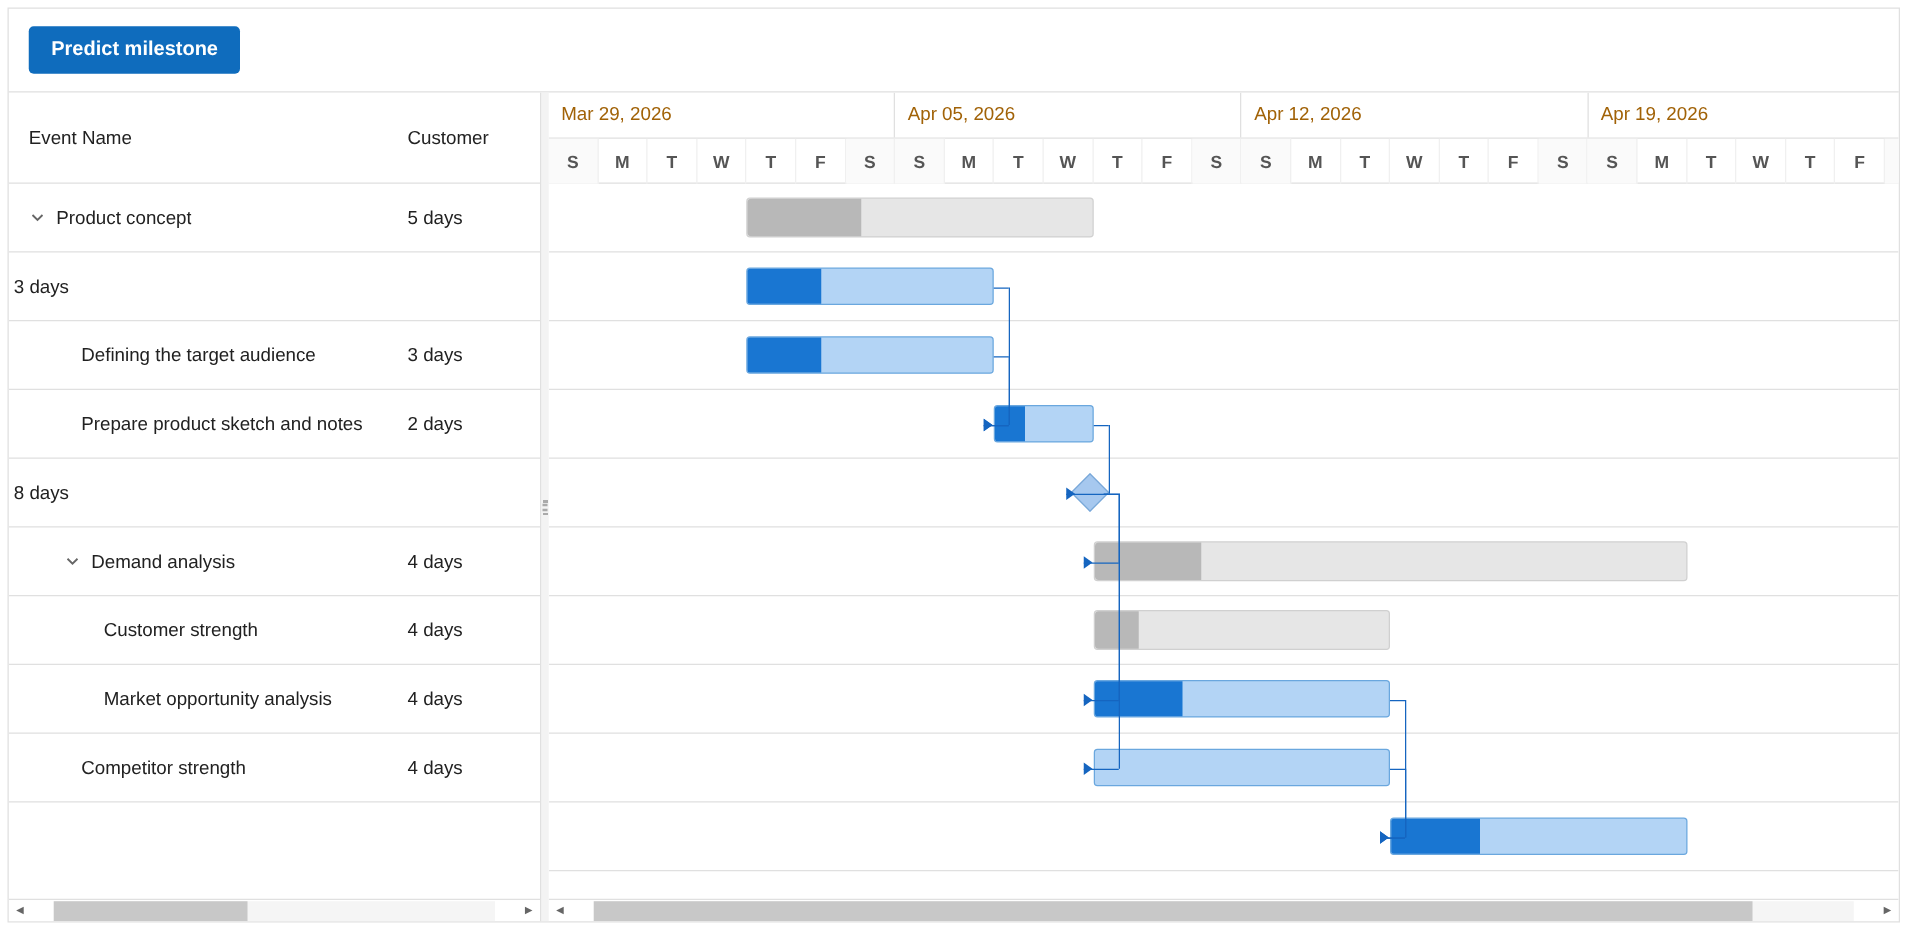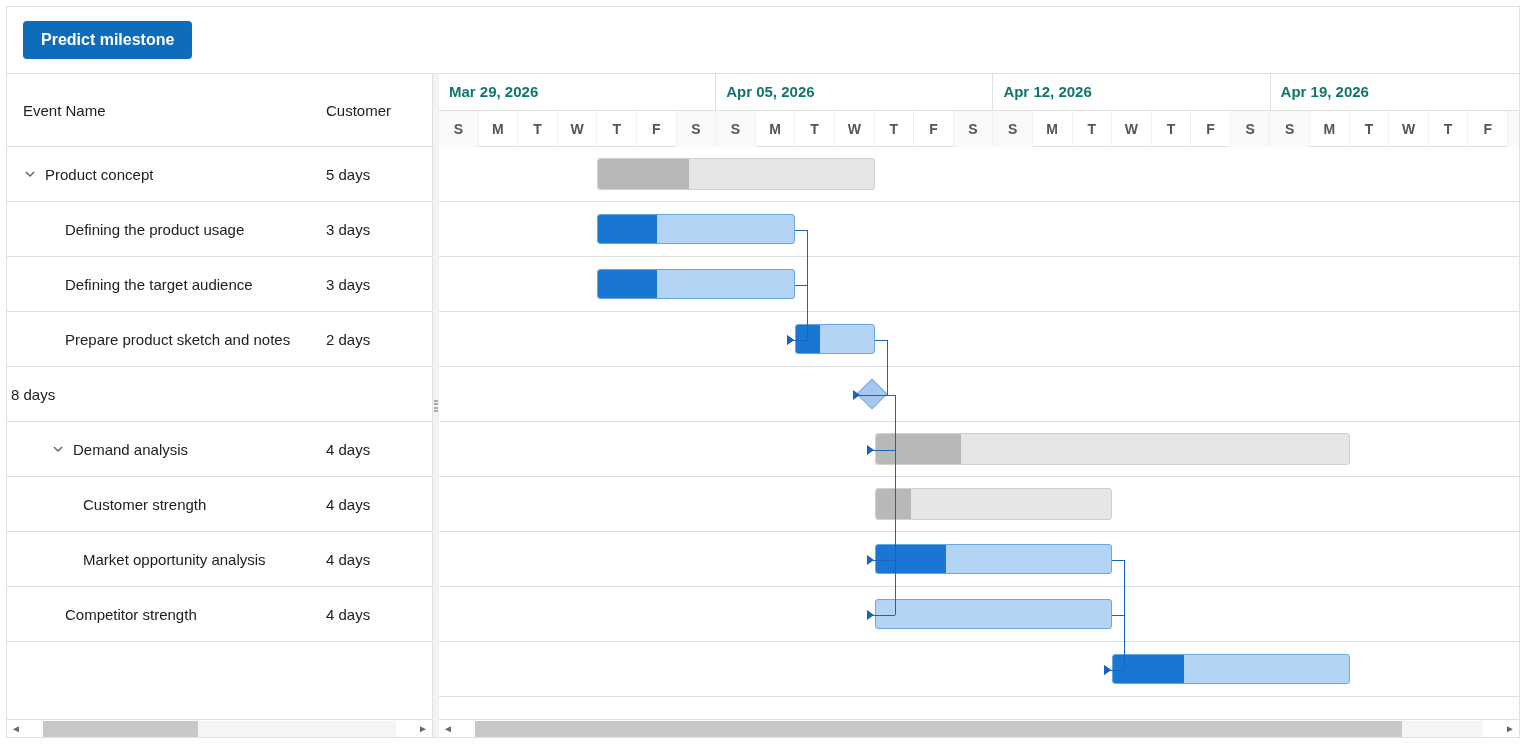--- a/index.html
+++ b/index.html
@@ -136,22 +136,22 @@
   .tl-weeks, .tl-days {
     display: flex;
     height: 36.5px;
   }
   .tl-weeks { border-bottom: 1px solid #e0e0e0; }
   .week {
     border-right: 1px solid #e0e0e0;
     padding-left: 10px;
     display:flex; align-items:center;
     font-size: 15px;
-    color: #0f766e;
-    font-weight: 700;
+    color: #a16207;
+    font-weight: 400;
     flex: 0 0 auto;
   }
   .day {
     border-right: 1px solid #f0f0f0;
     display:flex; align-items:center; justify-content:center;
     color: #555;
     font-weight: 600;
     flex: 0 0 auto;
   }
   .day.wend { background: #fafafa; }
@@ -252,24 +252,20 @@
               <span class="chev">
                 <svg viewBox="0 0 12 12">
                   <polyline points="2,4 6,8 10,4"></polyline>
                 </svg>
               </span>
               <span class="name-text">Product concept</span>
             </div>
             <div class="dur">5 days</div>
           </div>
           <div class="row">
-            <div class="name indent-1">
-              <span style="display: inline-block; width: 14px;"></span>
-              <span class="name-text">Defining the product usage</span>
-            </div>
             <div class="dur">3 days</div>
           </div>
           <div class="row">
             <div class="name indent-1">
               <span style="display: inline-block; width: 14px;"></span>
               <span class="name-text">Defining the target audience</span>
             </div>
             <div class="dur">3 days</div>
           </div>
           <div class="row">

